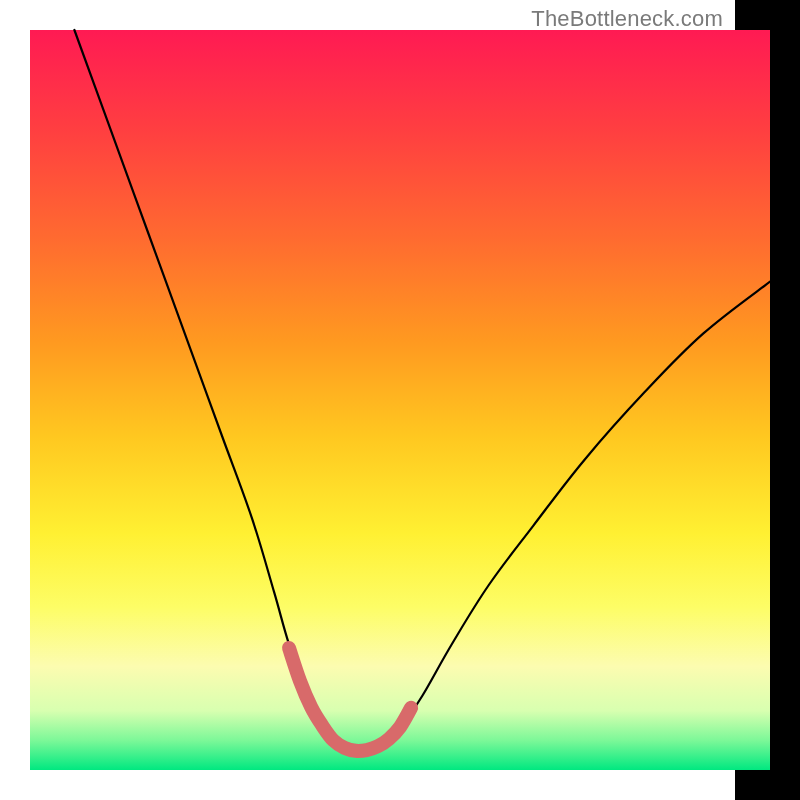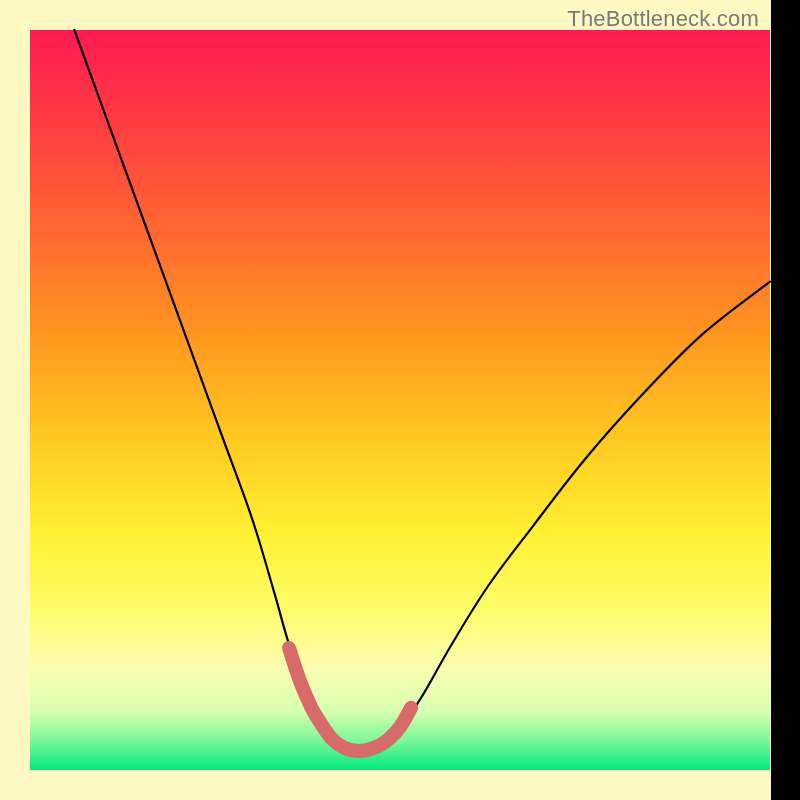--- a/index.html
+++ b/index.html
@@ -10,22 +10,21 @@
     background: #000;
     overflow: hidden;
     font-family: Arial, Helvetica, sans-serif;
   }
   .frame {
     position: absolute;
     left: 0;
     top: 0;
     width: 735px;
     height: 800px;
-    background: #fef9c3;
-    padding-left: 36px;
+    background: #ffffff;
   }
   .plot-area {
     position: absolute;
     left: 30px;
     top: 30px;
     width: 740px;
     height: 740px;
     background: linear-gradient(
       to bottom,
       #ff1a53 0%,

